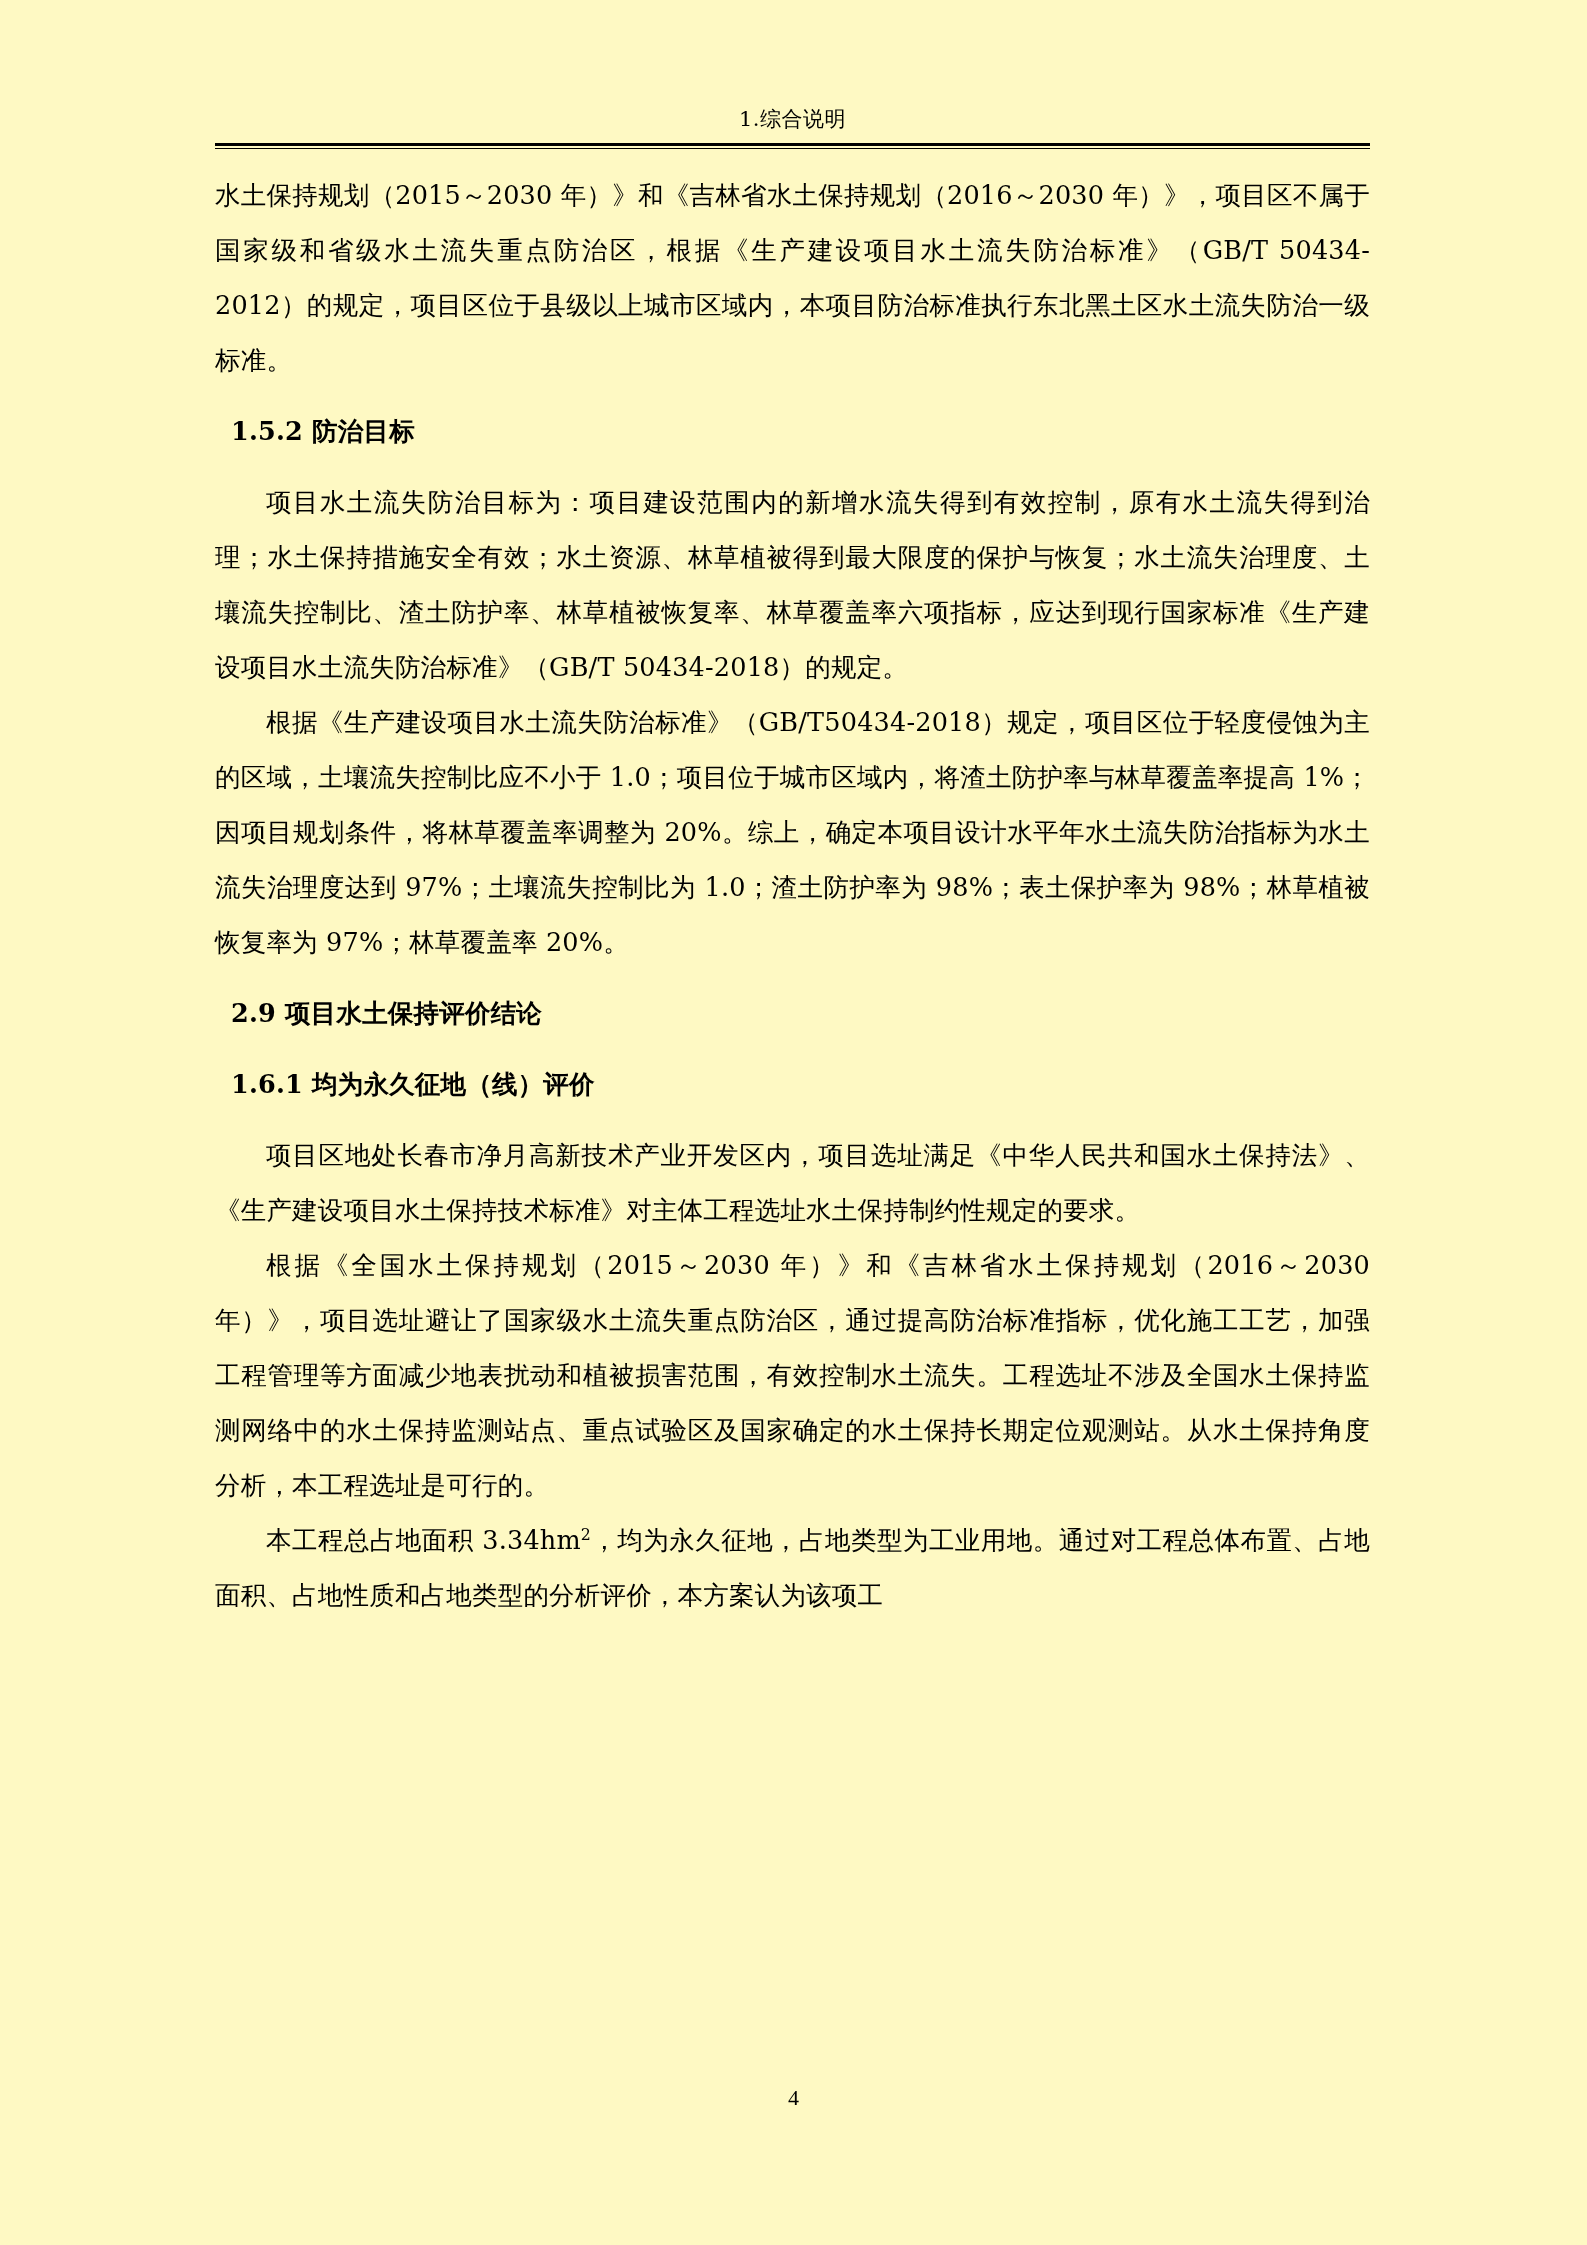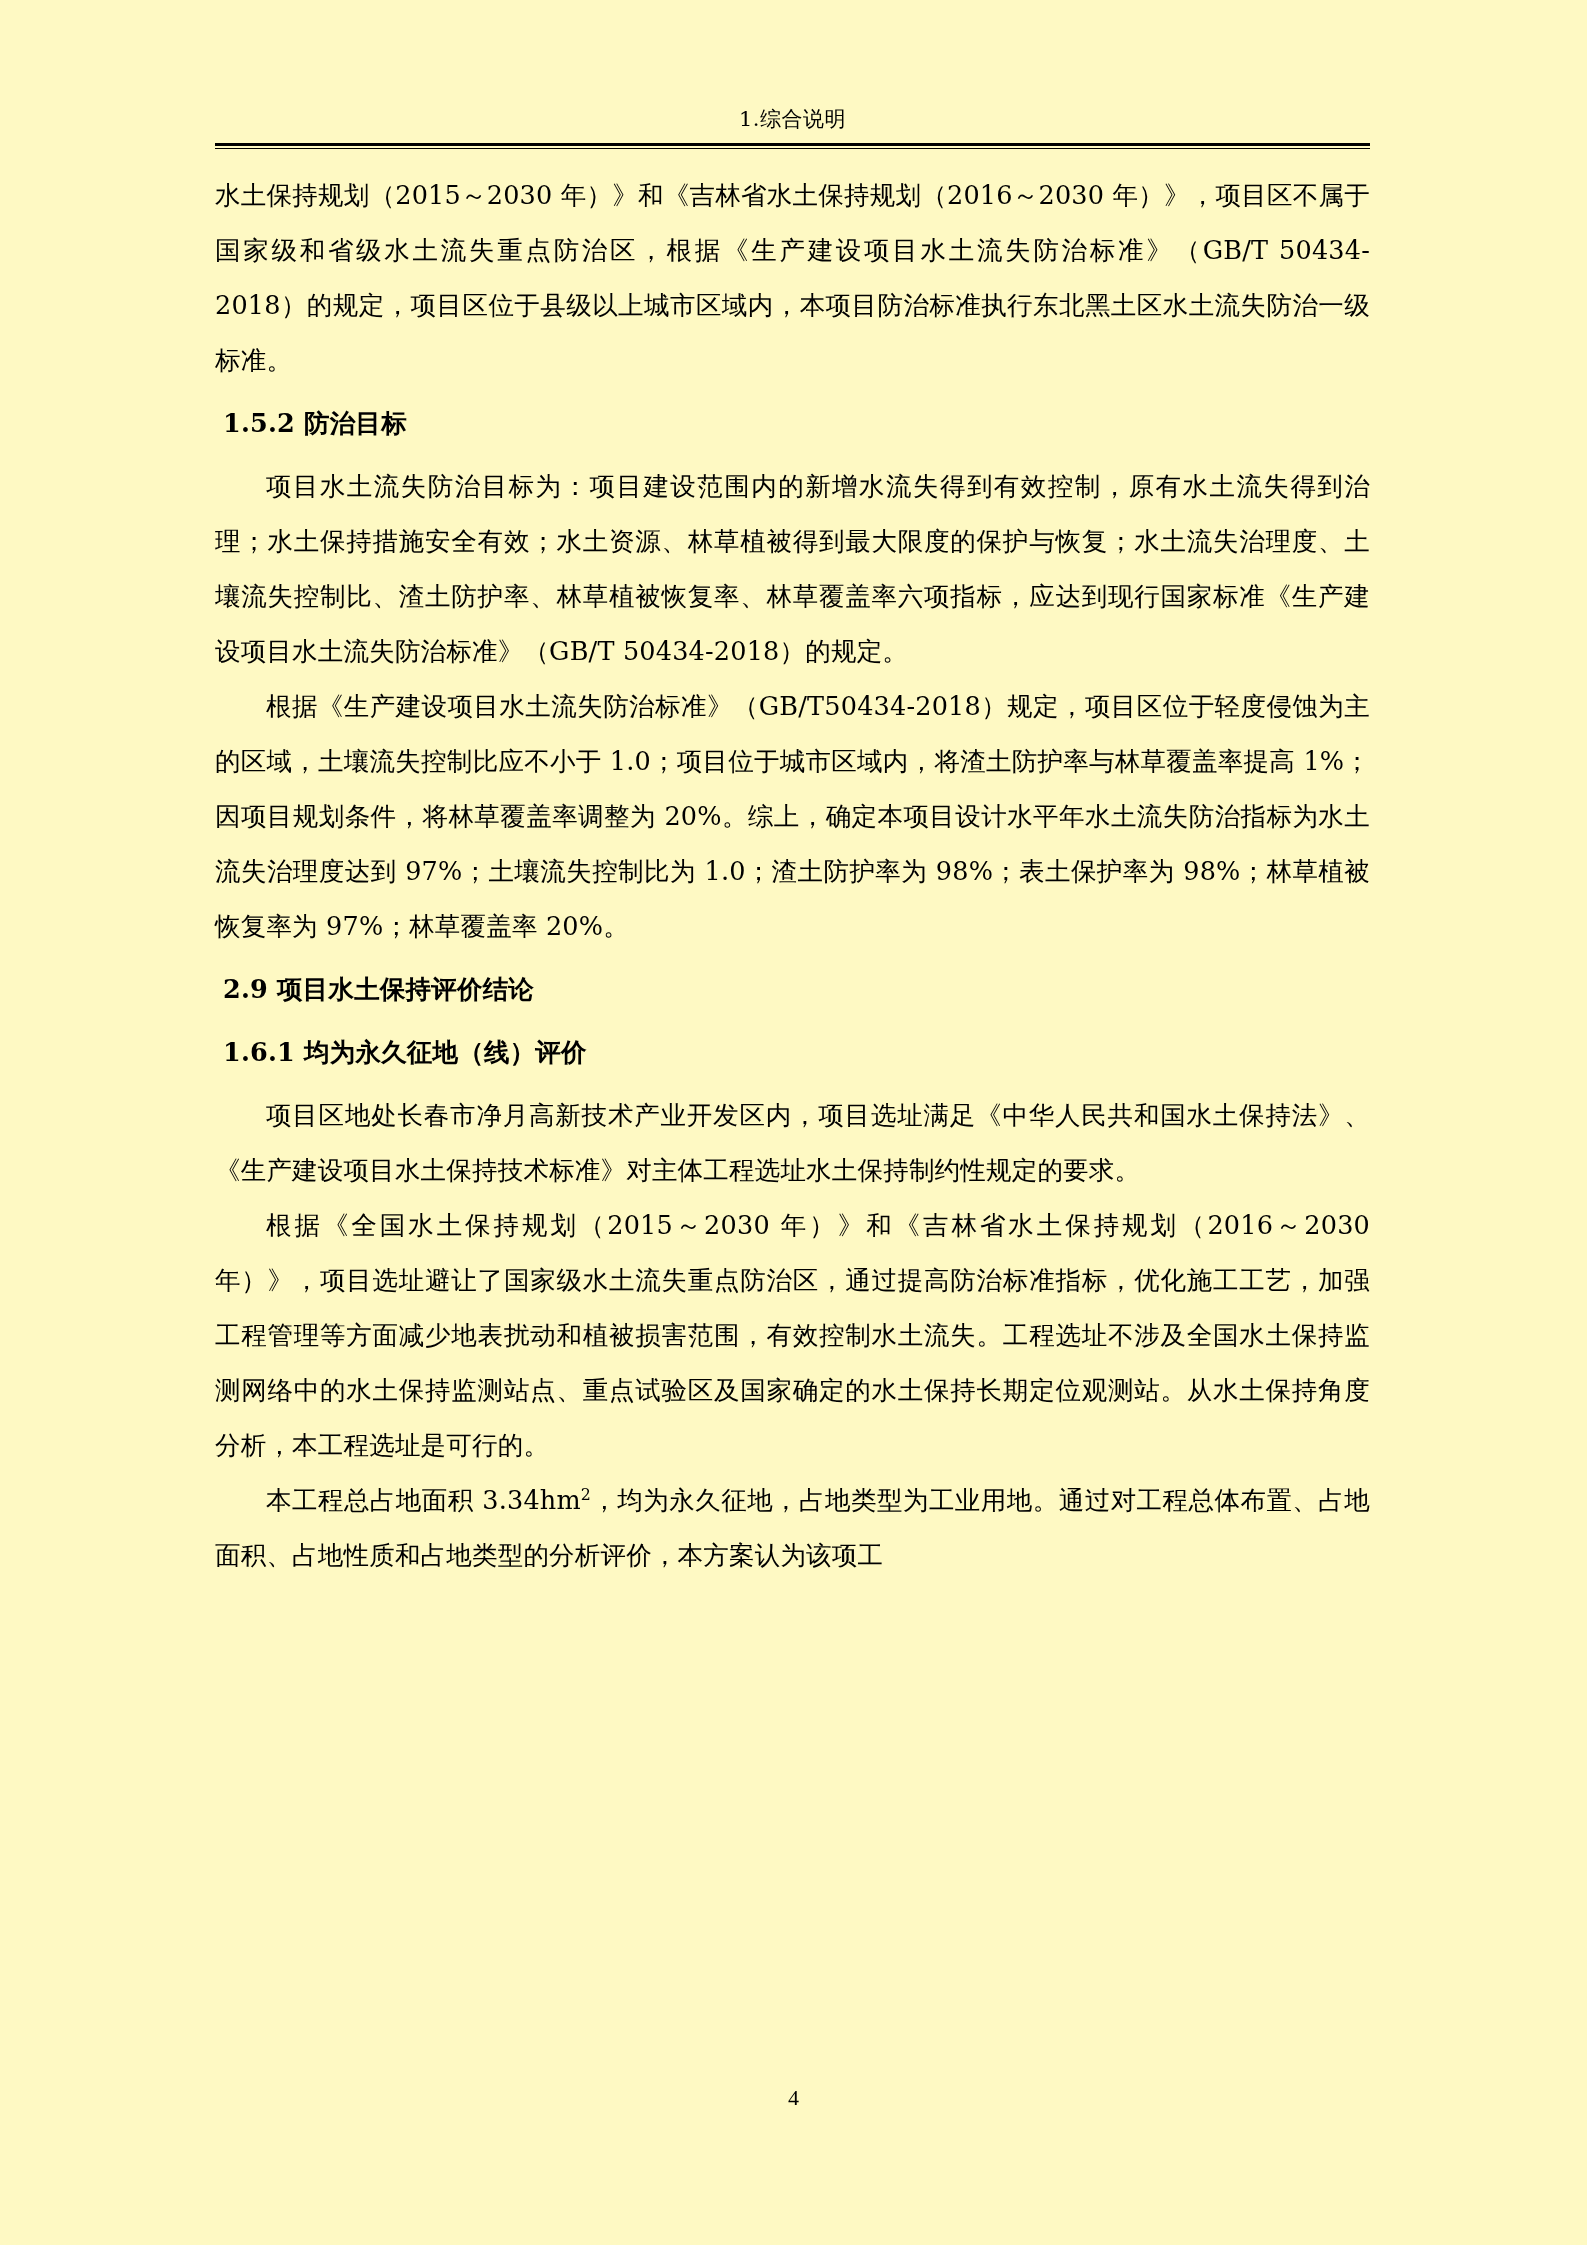--- a/index.html
+++ b/index.html
@@ -48,21 +48,21 @@
     font-size: 25.5px;
     line-height: 55px;
     text-align: justify;
     text-justify: inter-ideograph;
     letter-spacing: 0.2px;
   }
   p.indent {
     text-indent: 2em;
   }
   h3 {
-    margin: 8px;
+    margin: 16px;
     font-size: 25.5px;
     line-height: 55px;
     font-weight: bold;
     letter-spacing: 0.2px;
   }
   sup {
     font-size: 0.62em;
     vertical-align: super;
     line-height: 0;
   }
@@ -79,21 +79,21 @@
 </head>
 <body>
 
 <div class="page">
 
   <div class="header">1.综合说明</div>
   <div class="header-rule"></div>
 
   <div class="content">
 
-    <p>水土保持规划（2015～2030 年）》和《吉林省水土保持规划（2016～2030 年）》，项目区不属于国家级和省级水土流失重点防治区，根据《生产建设项目水土流失防治标准》（GB/T 50434-2018）的规定，项目区位于县级以上城市区域内，本项目防治标准执行东北黑土区水土流失防治一级标准。</p>
+    <p>水土保持规划（2015～2030 年）》和《吉林省水土保持规划（2016～2030 年）》，项目区不属于国家级和省级水土流失重点防治区，根据《生产建设项目水土流失防治标准》（GB/T 50434-2012）的规定，项目区位于县级以上城市区域内，本项目防治标准执行东北黑土区水土流失防治一级标准。</p>
 
     <h3>1.5.2 防治目标</h3>
 
     <p class="indent">项目水土流失防治目标为：项目建设范围内的新增水流失得到有效控制，原有水土流失得到治理；水土保持措施安全有效；水土资源、林草植被得到最大限度的保护与恢复；水土流失治理度、土壤流失控制比、渣土防护率、林草植被恢复率、林草覆盖率六项指标，应达到现行国家标准《生产建设项目水土流失防治标准》（GB/T 50434-2018）的规定。</p>
 
     <p class="indent">根据《生产建设项目水土流失防治标准》（GB/T50434-2018）规定，项目区位于轻度侵蚀为主的区域，土壤流失控制比应不小于 1.0；项目位于城市区域内，将渣土防护率与林草覆盖率提高 1%；因项目规划条件，将林草覆盖率调整为 20%。综上，确定本项目设计水平年水土流失防治指标为水土流失治理度达到 97%；土壤流失控制比为 1.0；渣土防护率为 98%；表土保护率为 98%；林草植被恢复率为 97%；林草覆盖率 20%。</p>
 
     <h3>2.9  项目水土保持评价结论</h3>
 
     <h3>1.6.1 均为永久征地（线）评价</h3>

